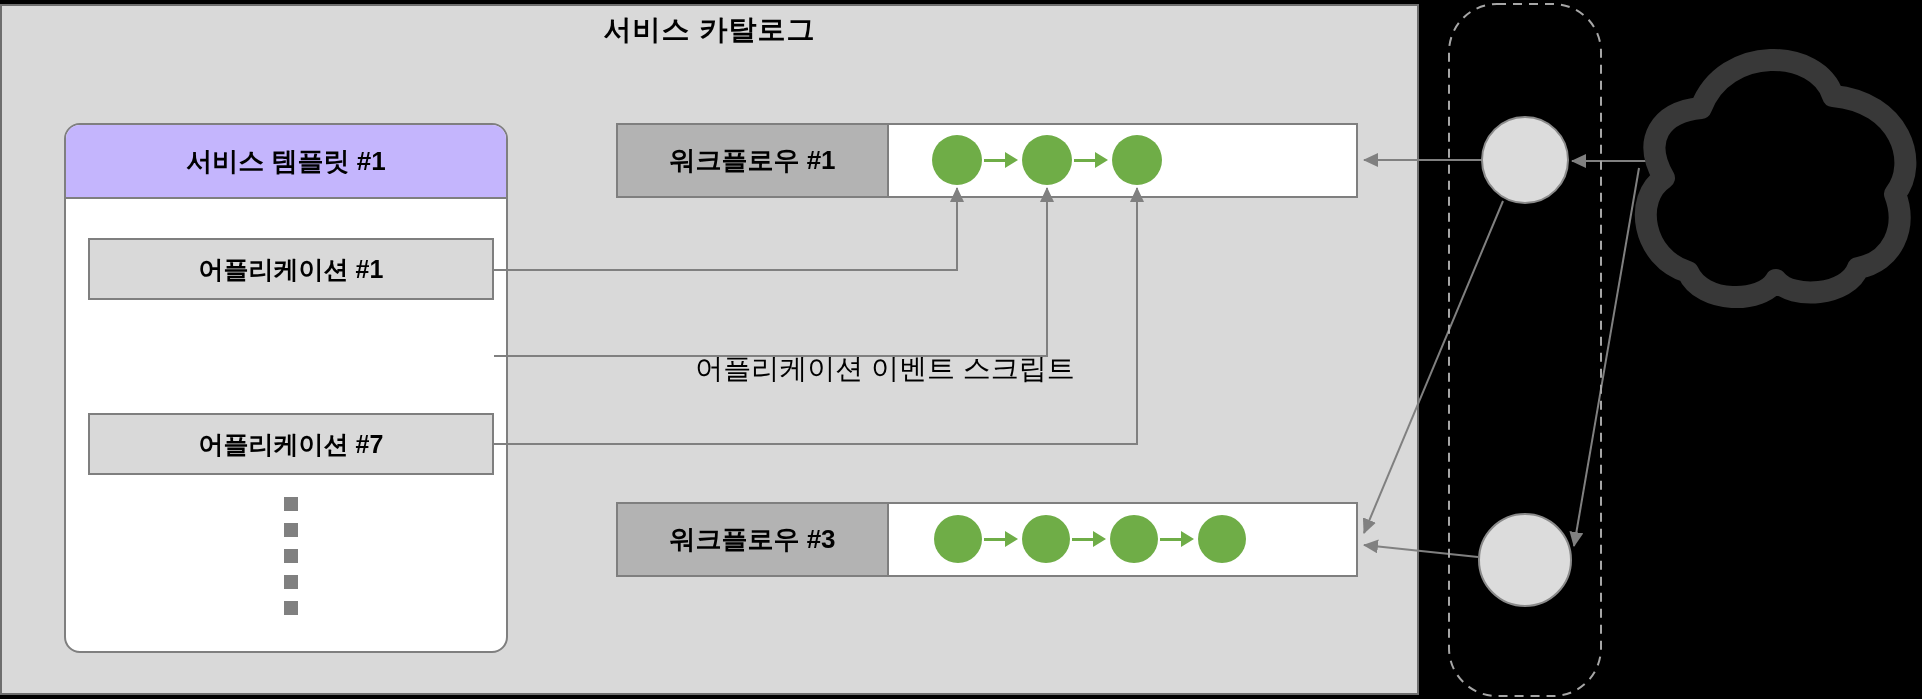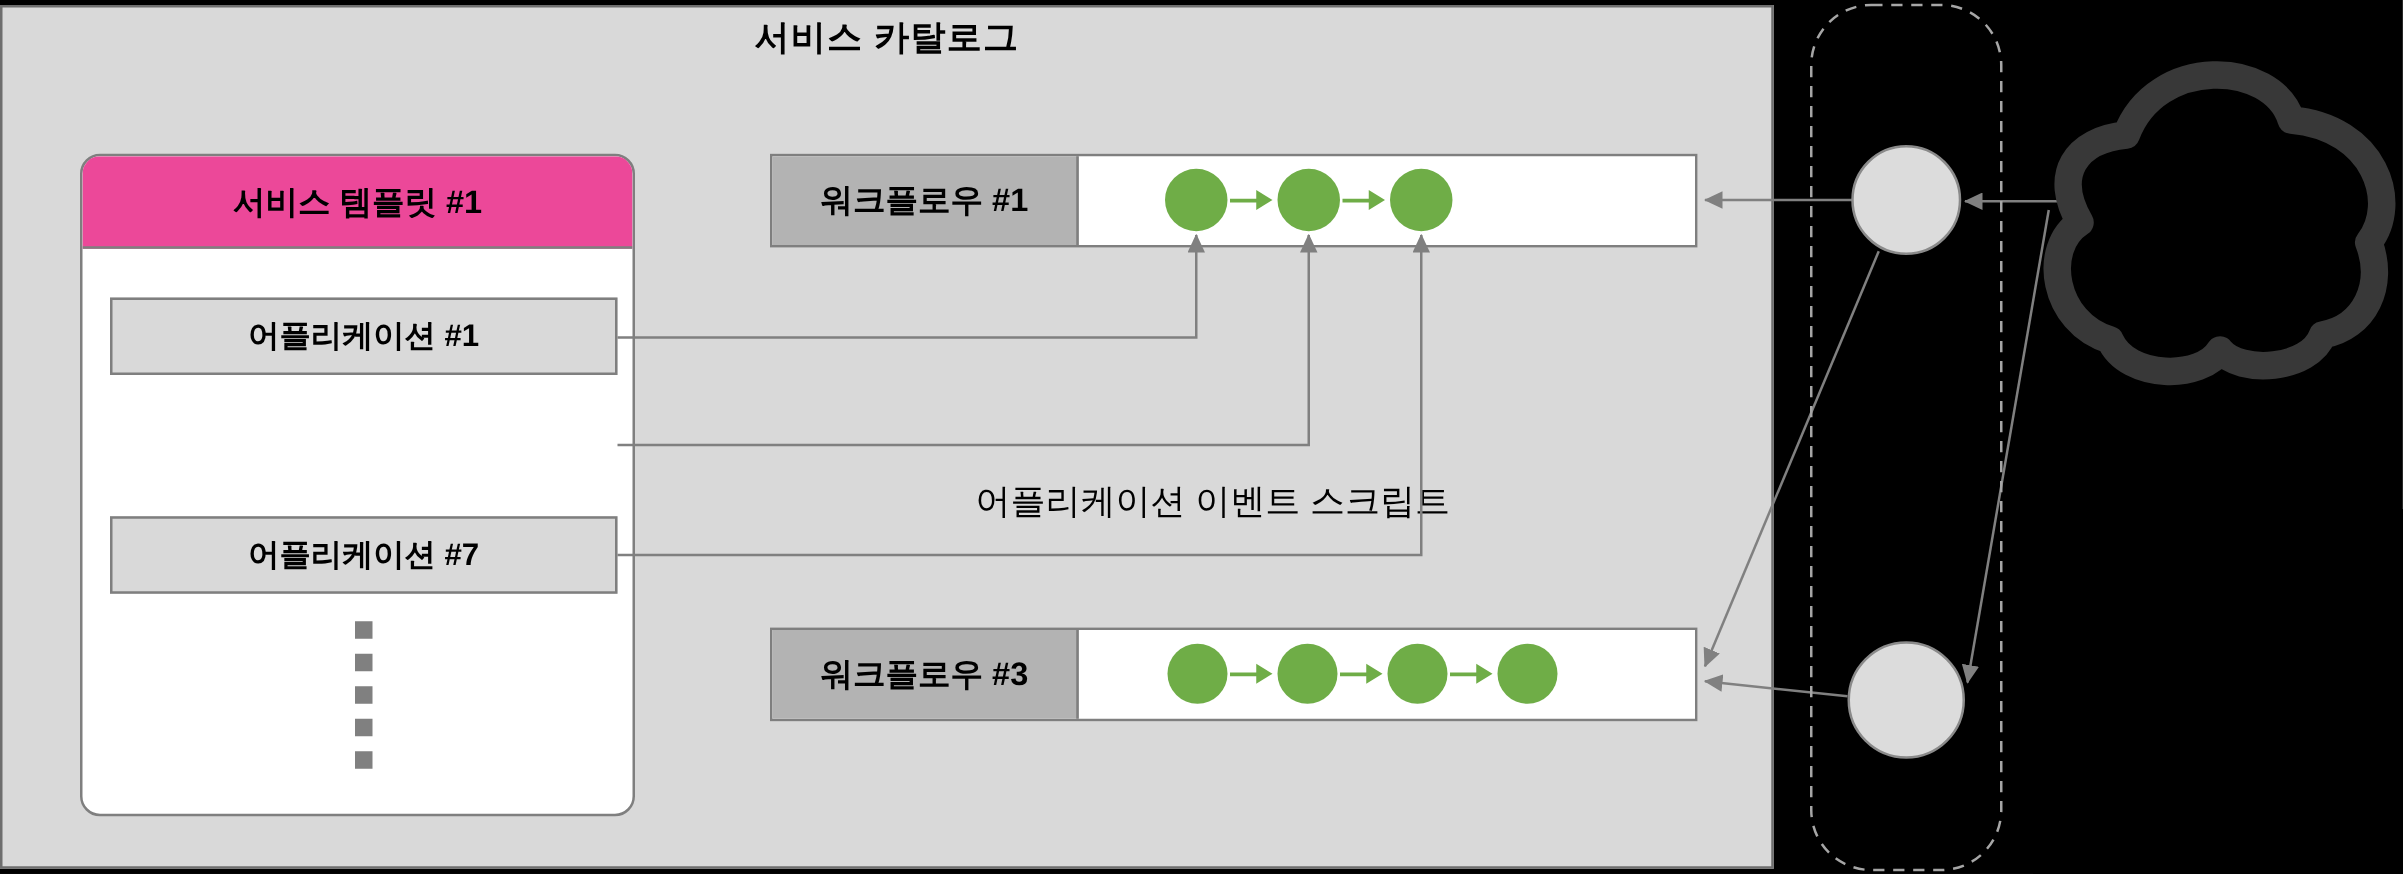--- a/index.html
+++ b/index.html
@@ -14,44 +14,44 @@
   }
   .diagram-title {
     position:absolute; left:0; top:11px; width:1419px; text-align:center;
     font-size:28px; font-weight:bold; color:#000; letter-spacing:1px;
   }
   .template-box {
     position:absolute; left:64px; top:123px; width:444px; height:530px;
     background:#fff; border:2px solid #7f7f7f; border-radius:16px; overflow:hidden;
   }
   .template-header {
-    width:100%; height:74px; background:#ec4899; border-bottom:2px solid #7f7f7f;
+    width:100%; height:74px; background:#c4b5fd; border-bottom:2px solid #7f7f7f;
     text-align:center; line-height:72px; font-size:26px; font-weight:bold; color:#000;
   }
   .app-box {
     position:absolute; left:88px; width:406px; height:62px;
     background:#d9d9d9; border:2px solid #7f7f7f; border-radius:0;
     text-align:center; line-height:58px; font-size:25px; font-weight:bold; color:#000;
   }
   .app-1 { top:238px; } .app-2 { top:325px; } .app-3 { top:413px; }
   .ellipsis-square {
     position:absolute; left:284px; width:14px; height:14px; background:#808080;
   }
   .workflow-row {
     position:absolute; left:616px; width:742px; height:75px;
     background:#fff; border:2px solid #7f7f7f;
   }
   .wf-1 { top:123px; } .wf-2 { top:502px; }
   .workflow-label {
-    position:absolute; left:0; top:0; width:245px; height:71px;
+    position:absolute; left:0; top:0; width:271px; height:71px;
     background:#b3b3b3; border-right:2px solid #7f7f7f;
     text-align:center; line-height:71px; font-size:26px; font-weight:bold; color:#000;
   }
   .event-script-label {
-    position:absolute; left:610px; top:382px; width:550px; text-align:right;
+    position:absolute; left:610px; top:350px; width:550px; text-align:center;
     font-size:28px; font-weight:400; color:#000;
   }
   .step-node { position:absolute; border-radius:50%; }
   .step-line { position:absolute; height:3px; }
   .step-head { position:absolute; width:0; height:0;
     border-top:8px solid transparent; border-bottom:8px solid transparent; }
   .overlay-svg { position:absolute; left:0; top:0; pointer-events:none; }
 </style>
 </head>
 <body>

